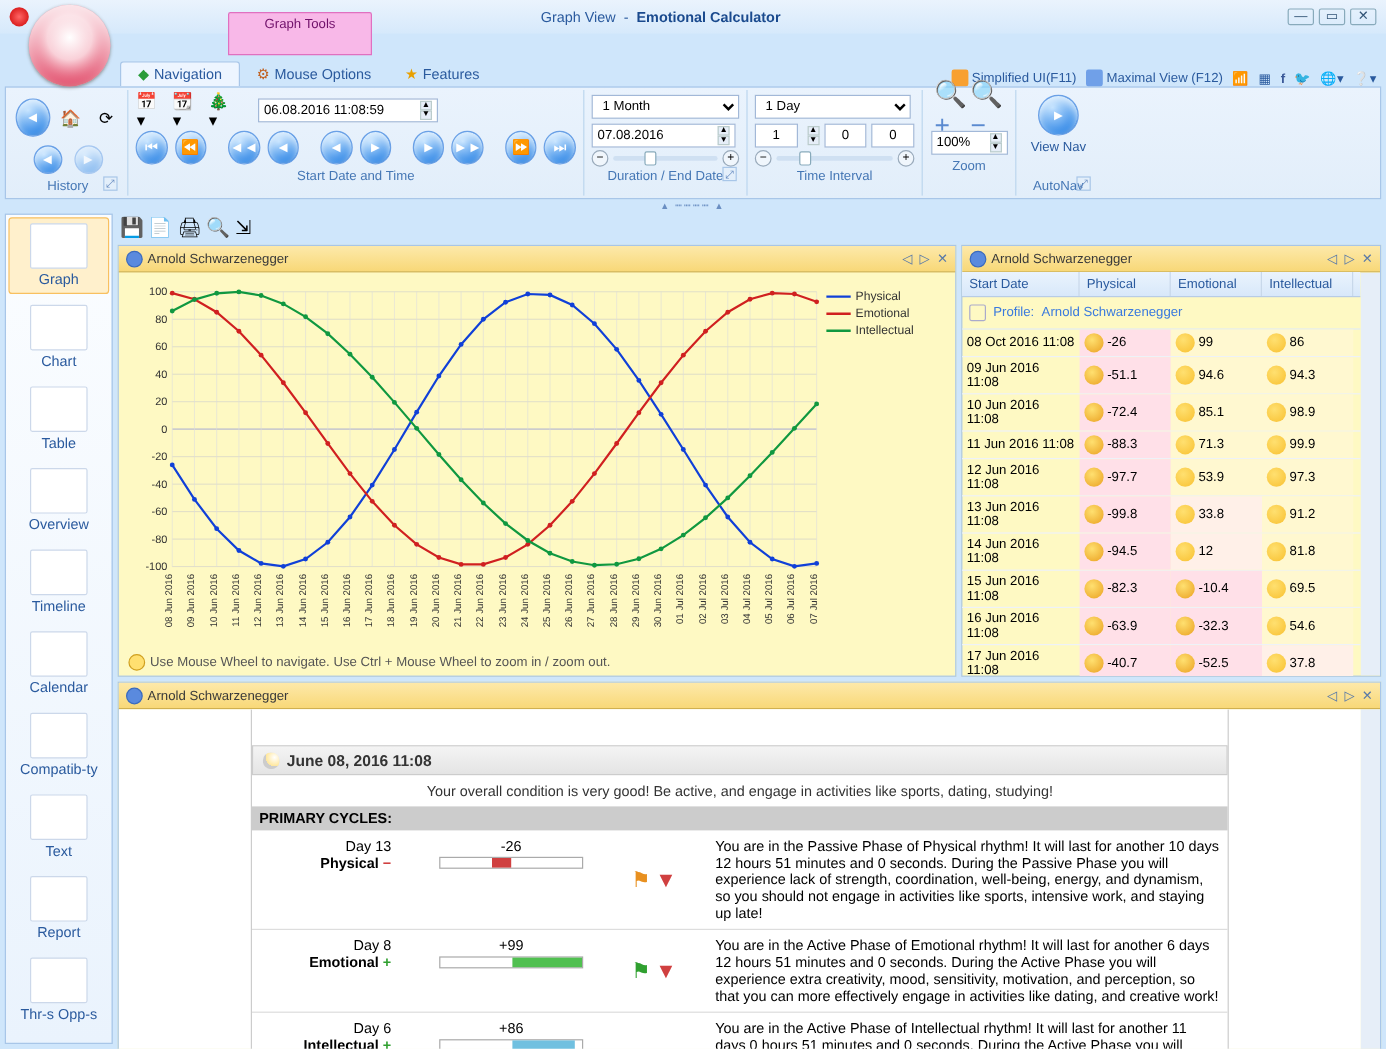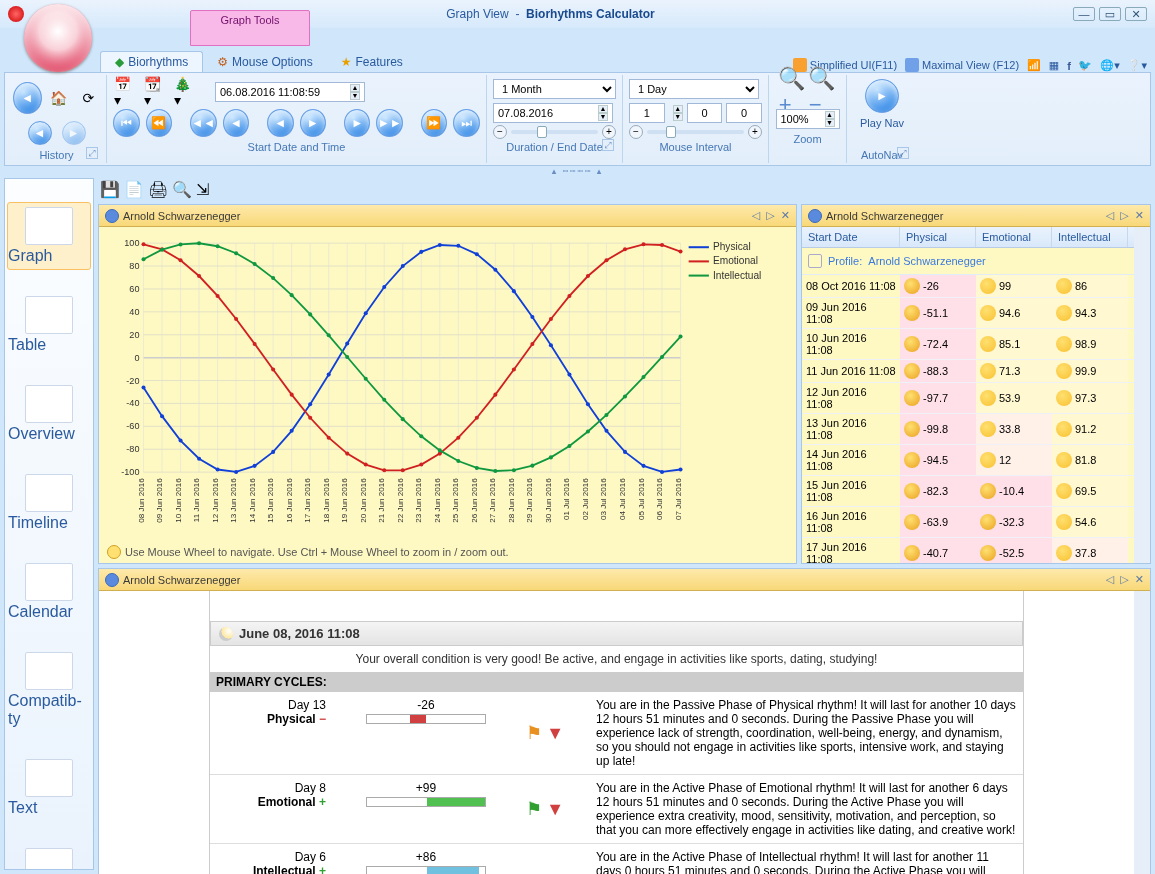--- a/index.html
+++ b/index.html
@@ -42,21 +42,21 @@
 .slider-row{display:flex;align-items:center;gap:4px;}
 .slider-row .sbtn{width:14px;height:14px;border:1px solid #9ab;border-radius:50%;font-size:10px;line-height:12px;text-align:center;cursor:pointer;background:#f0f6fc;}
 .slider-row .track{flex:1;height:4px;background:#cfe0f2;border-radius:2px;position:relative;}
 .slider-row .thumb{position:absolute;top:-4px;width:10px;height:12px;background:#fff;border:1px solid #8ab;border-radius:2px;}
 select.pick{background:#fff;border:1px solid #a2b8d8;height:20px;font-size:11px;padding:0 4px;}
 .numbox{background:#fff;border:1px solid #a2b8d8;width:38px;height:20px;display:flex;align-items:center;justify-content:center;font-size:11px;}
 
 
 .workspace { display:flex; flex:1; min-height:0; margin:4px;}
 .leftnav { width:90px; background:linear-gradient(#fbfdff,#eaf3fd); border:1px solid #a8c6e8; padding:2px; overflow-y:auto;}
-.leftnav .item{ text-align:left; margin-bottom:4px; padding:4px 0; cursor:pointer; font-size:16px; color:#2a5a9e; border:1px solid transparent; border-radius:3px;margin-top:21px;}
+.leftnav .item{ text-align:center; margin-bottom:4px; padding:4px 0; cursor:pointer; font-size:12px; color:#2a5a9e; border:1px solid transparent; border-radius:3px;}
 .leftnav .item.sel{ background:#fff0cc; border:1px solid #f8c060;}
 .leftnav .ico{width:48px;height:38px;margin:0 auto 2px;border:1px solid #ccd8ea;background:#fff;border-radius:2px;}
 
 
 .main { flex:1; display:flex; flex-direction:column; min-width:0; gap:4px; margin-left:4px;}
 .toprow { display:flex; gap:4px; height: 360px;}
 .panel { background:#fef9c3; border:1px solid #a8c6e8; display:flex; flex-direction:column; min-width:0;}
 .panel-head { height:22px; background:linear-gradient(#fde9aa,#f8d878); display:flex; align-items:center; padding:0 6px; font-size:11px; color:#3a3a3a; border-bottom:1px solid #d0b050;}
 .panel-head .picon{width:14px;height:14px;border-radius:50%;background:#5a8ade;border:1px solid #3a6abe;margin-right:4px;}
 .panel-head .pctrls{margin-left:auto;display:flex;gap:6px;font-size:11px;color:#5a7aa8;}
@@ -108,35 +108,35 @@
 .split-h { height:8px; text-align:center; font-size:9px; color:#6a8ec2; letter-spacing:2px;}
 </style>
 </head>
 <body>
 
 <div class="orb"></div>
 
 <div class="titlebar">
   <span class="app-icon"></span>
   <span class="title">
-    <span>Graph View</span> &nbsp;-&nbsp; <b>Biorhythms Calculator</b>
+    <span>Graph View</span> &nbsp;-&nbsp; <b>Emotional Calculator</b>
   </span>
   <span class="winbtn">—</span>
   <span class="winbtn">▭</span>
   <span class="winbtn">✕</span>
 </div>
 
 <div class="ctx-tab-row">
   <div class="ctx-tab">Graph Tools</div>
 </div>
 
 <div class="ribbon-head">
   <div class="tab active">
       <span style="color:#2a9c3a;">◆</span>
-      <span>Biorhythms</span>
+      <span>Navigation</span>
     </div>
   <div class="tab">
       <span style="color:#c06020;">⚙</span>
       <span>Mouse Options</span>
     </div>
   <div class="tab">
       <span style="color:#e8a000;">★</span>
       <span>Features</span>
     </div>
   <span class="spacer"></span>
@@ -246,21 +246,21 @@
           <span>0</span>
         </div>
     </div>
     <div class="slider-row">
         <span class="sbtn">−</span>
         <div class="track">
           <div class="thumb" style="left:20%;"></div>
         </div>
         <span class="sbtn">+</span>
       </div>
-    <div class="glabel">Mouse Interval</div>
+    <div class="glabel">Time Interval</div>
   </div>
 
   <div class="rgroup" style="width:78px;">
     <div class="rrow" style="justify-content:center;gap:4px;">
       <span class="toolbtn" style="font-size:22px;color:#5a8ad0;">🔍+</span>
       <span class="toolbtn" style="font-size:22px;color:#5a8ad0;">🔍−</span>
     </div>
     <div class="rrow" style="justify-content:center;">
       <div class="datebox" style="width:64px;">
           <span>100%</span>
@@ -269,30 +269,31 @@
             <span>▼</span>
           </div>
         </div>
     </div>
     <div class="glabel">Zoom</div>
   </div>
 
   <div class="rgroup" style="width:70px;border-right:none;">
     <div class="rrow" style="flex:1;flex-direction:column;align-items:center;">
       <span class="circle-btn" style="width:34px;height:34px;">►</span>
-      <span style="font-size:11px;color:#2a5a9e;">Play Nav</span>
+      <span style="font-size:11px;color:#2a5a9e;">View Nav</span>
     </div>
     <div class="glabel"><span>AutoNav</span><span class="expand">⤢</span></div>
   </div>
 </div>
 <div class="split-h">▴ ┉┉┉┉ ▴</div>
 
 <div class="workspace">
   <div class="leftnav" id="leftnav">
       <div class="item sel"><div class="ico"></div>Graph</div>
+      <div class="item"><div class="ico"></div>Chart</div>
       <div class="item"><div class="ico"></div>Table</div>
       <div class="item"><div class="ico"></div>Overview</div>
       <div class="item"><div class="ico"></div>Timeline</div>
       <div class="item"><div class="ico"></div>Calendar</div>
       <div class="item"><div class="ico"></div>Compatib-ty</div>
       <div class="item"><div class="ico"></div>Text</div>
       <div class="item"><div class="ico"></div>Report</div>
       <div class="item"><div class="ico"></div>Thr-s Opp-s</div>
     </div>
 

